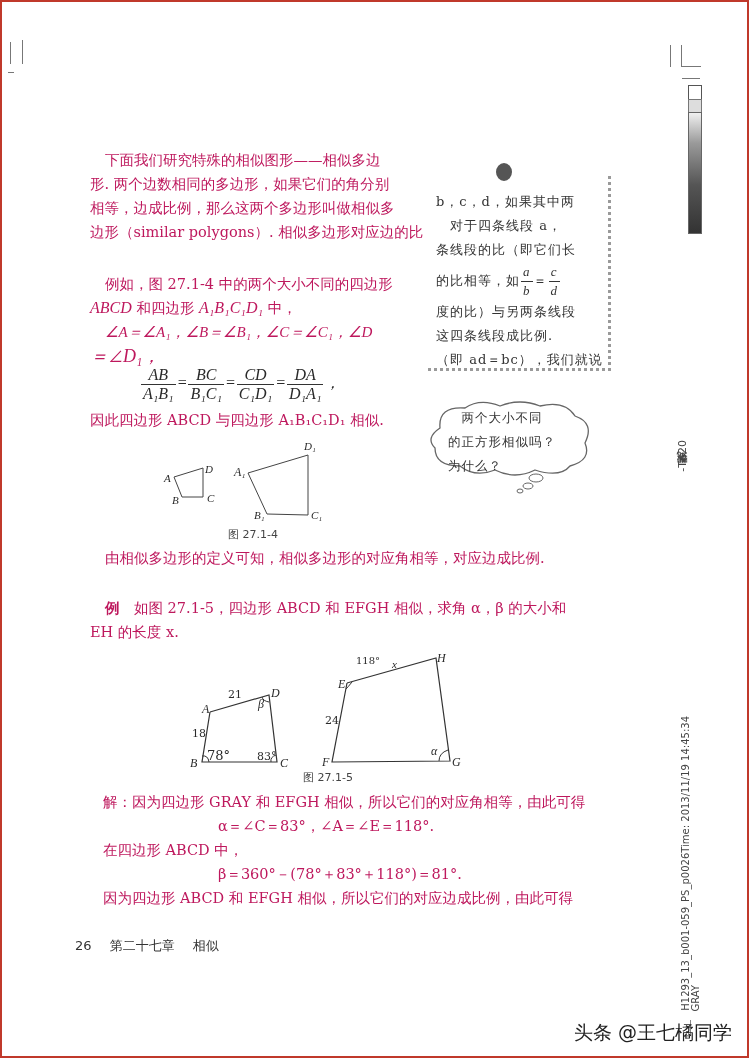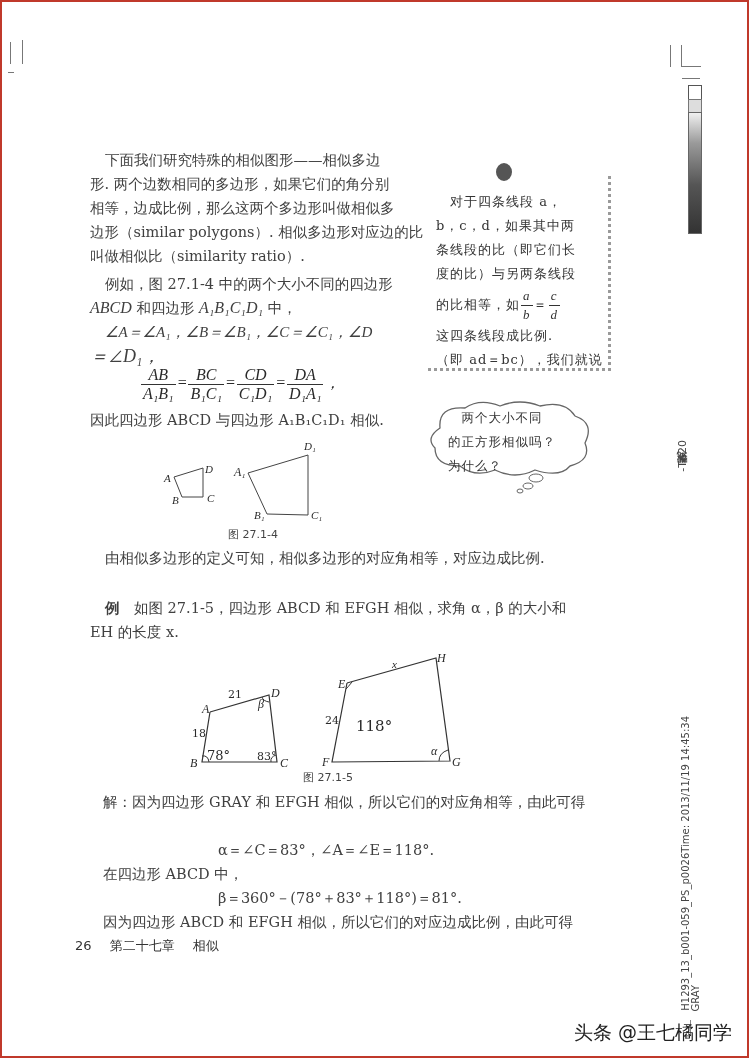--- a/index.html
+++ b/index.html
@@ -7,21 +7,21 @@
       width:749px; height:1058px; position:relative; overflow:hidden;
       background:#ffffff;
       font-family: "DejaVu Serif", "Liberation Serif", serif;
       color:#2a2a2a;
     }
     .frame {
       position:absolute; left:0; top:0; width:745px; height:1054px;
       border:2px solid #c0392b;
     }
     .abs { position:absolute; }
-    .txt { font-size:14.5px; line-height:24px; white-space:nowrap; color:#404040; }
+    .txt { font-size:14.5px; line-height:24px; white-space:nowrap; color:#be185d; }
     .it { font-style:italic; font-family:"Liberation Serif", serif; font-size:16px; }
     .frac { display:inline-block; vertical-align:middle; text-align:center; margin:0 1px; }
     .frac .num { display:block; border-bottom:1px solid #333; padding:0 2px; line-height:18px; }
     .frac .den { display:block; line-height:18px; padding:0 2px; }
     .sidebox {
       position:absolute; left:428px; top:176px; width:180px; height:192px;
       border-right:3px dotted #9a9a9a; border-bottom:3px dotted #9a9a9a;
     }
     .sidebox .line { font-size:13px; line-height:24px; white-space:nowrap; color:#333; letter-spacing:1px; }
     .pin { position:absolute; left:496px; top:163px; width:16px; height:18px; border-radius:50%; background:#555; }
@@ -53,48 +53,47 @@
 
 <div class="gray-top"></div>
 <div class="gray-mid"></div>
 <div class="gray-bar"></div>
 
 <div class="abs txt" style="left:105px;top:148px;width:310px;">
   <div style="padding-left:0;">下面我们研究特殊的相似图形——相似多边</div>
   <div style="margin-left:-15px;">形. 两个边数相同的多边形，如果它们的角分别</div>
   <div style="margin-left:-15px;">相等，边成比例，那么这两个多边形叫做相似多</div>
   <div style="margin-left:-15px;">边形（similar polygons）. 相似多边形对应边的比</div>
-  <div style="margin-left:-15px;">叫做相似比（similarity ratio）.</div>
 </div>
 
 <div class="abs txt" style="left:105px;top:272px;">
   <div>例如，图 27.1-4 中的两个大小不同的四边形</div>
   <div style="margin-left:-15px;">
     <span class="it">ABCD</span><span> 和四边形 </span><span class="it">A₁B₁C₁D₁</span><span> 中，</span>
   </div>
   <div class="it" style="font-size:15px;">∠A＝∠A₁，∠B＝∠B₁，∠C＝∠C₁，∠D</div>
   <div class="it" style="font-size:18px;margin-left:-15px;">＝∠D₁，</div>
 </div>
 
 <div class="abs it" style="left:140px;top:366px;font-size:16px;">
   <span class="frac"><span class="num">AB</span><span class="den">A₁B₁</span></span>=<span class="frac"><span class="num">BC</span><span class="den">B₁C₁</span></span>=<span class="frac"><span class="num">CD</span><span class="den">C₁D₁</span></span>=<span class="frac"><span class="num">DA</span><span class="den">D₁A₁</span></span><span>，</span>
 </div>
 
 <div class="abs txt" style="left:90px;top:408px;">因此四边形 ABCD 与四边形 A₁B₁C₁D₁ 相似.</div>
 
 <div class="pin"></div>
 <div class="sidebox">
   <div style="position:absolute;left:8px;top:14px;">
+    <div class="line">b，c，d，如果其中两</div>
     <div class="line">　对于四条线段 a，</div>
-    <div class="line">b，c，d，如果其中两</div>
     <div class="line">条线段的比（即它们长</div>
-    <div class="line">度的比）与另两条线段</div>
     <div class="line" style="line-height:38px;">
       <span>的比相等，如</span><span class="frac it" style="font-size:13px;"><span class="num">a</span><span class="den">b</span></span><span>＝</span><span class="frac it" style="font-size:13px;"><span class="num">c</span><span class="den">d</span></span>
     </div>
+    <div class="line">度的比）与另两条线段</div>
     <div class="line">这四条线段成比例.</div>
     <div class="line">（即 ad＝bc），我们就说</div>
   </div>
 </div>
 
 <svg class="abs" style="left:420px;top:398px;" width="180" height="100" viewBox="0 0 180 100">
   <path d="M20,30 Q18,8 45,10 Q60,0 80,8 Q100,0 120,8 Q145,2 155,18 Q175,25 165,45 Q172,62 150,68 Q140,80 115,72 Q95,82 75,72 Q55,80 40,68 Q15,68 15,50 Q5,40 20,30 Z" fill="#fff" stroke="#666" stroke-width="1.3"></path>
   <ellipse cx="116" cy="80" rx="7" ry="4" fill="#fff" stroke="#666"></ellipse>
   <ellipse cx="108" cy="88" rx="5" ry="3" fill="#fff" stroke="#666"></ellipse>
   <ellipse cx="100" cy="93" rx="3" ry="2" fill="#fff" stroke="#666"></ellipse>
@@ -143,27 +142,27 @@
 <div class="abs" style="left:192px;top:727px;font-size:11px;">18</div>
 <div class="abs" style="left:207px;top:748px;font-size:13px;">78°</div>
 <div class="abs" style="left:257px;top:750px;font-size:11px;">83°</div>
 <div class="abs it" style="left:258px;top:697px;font-size:12px;">β</div>
 <div class="abs it" style="left:338px;top:677px;font-size:12px;">E</div>
 <div class="abs it" style="left:437px;top:651px;font-size:12px;">H</div>
 <div class="abs it" style="left:322px;top:755px;font-size:12px;">F</div>
 <div class="abs it" style="left:452px;top:755px;font-size:12px;">G</div>
 <div class="abs it" style="left:392px;top:658px;font-size:11px;">x</div>
 <div class="abs" style="left:325px;top:714px;font-size:11px;">24</div>
-<div class="abs" style="left:356px;top:717px;font-size:15px;">118°</div>
+<div class="abs" style="left:356px;top:655px;font-size:10px;">118°</div>
 <div class="abs it" style="left:431px;top:744px;font-size:12px;">α</div>
 <div class="abs caption" style="left:303px;top:770px;">图 27.1-5</div>
 
 <div class="abs txt" style="left:103px;top:790px;">
   <div>解：因为四边形 GRAY 和 EFGH 相似，所以它们的对应角相等，由此可得</div>
-  <div style="padding-left:115px;margin-top:24px;">α＝∠C＝83°，∠A＝∠E＝118°.</div>
+  <div style="padding-left:115px;">α＝∠C＝83°，∠A＝∠E＝118°.</div>
   <div>在四边形 ABCD 中，</div>
   <div style="padding-left:115px;">β＝360°－(78°＋83°＋118°)＝81°.</div>
   <div>因为四边形 ABCD 和 EFGH 相似，所以它们的对应边成比例，由此可得</div>
 </div>
 
 <div class="abs footer" style="left:75px;top:937px;">
   <span>26</span>
   <span style="margin-left:14px;">第二十七章</span>
   <span style="margin-left:14px;">相似</span>
 </div>

